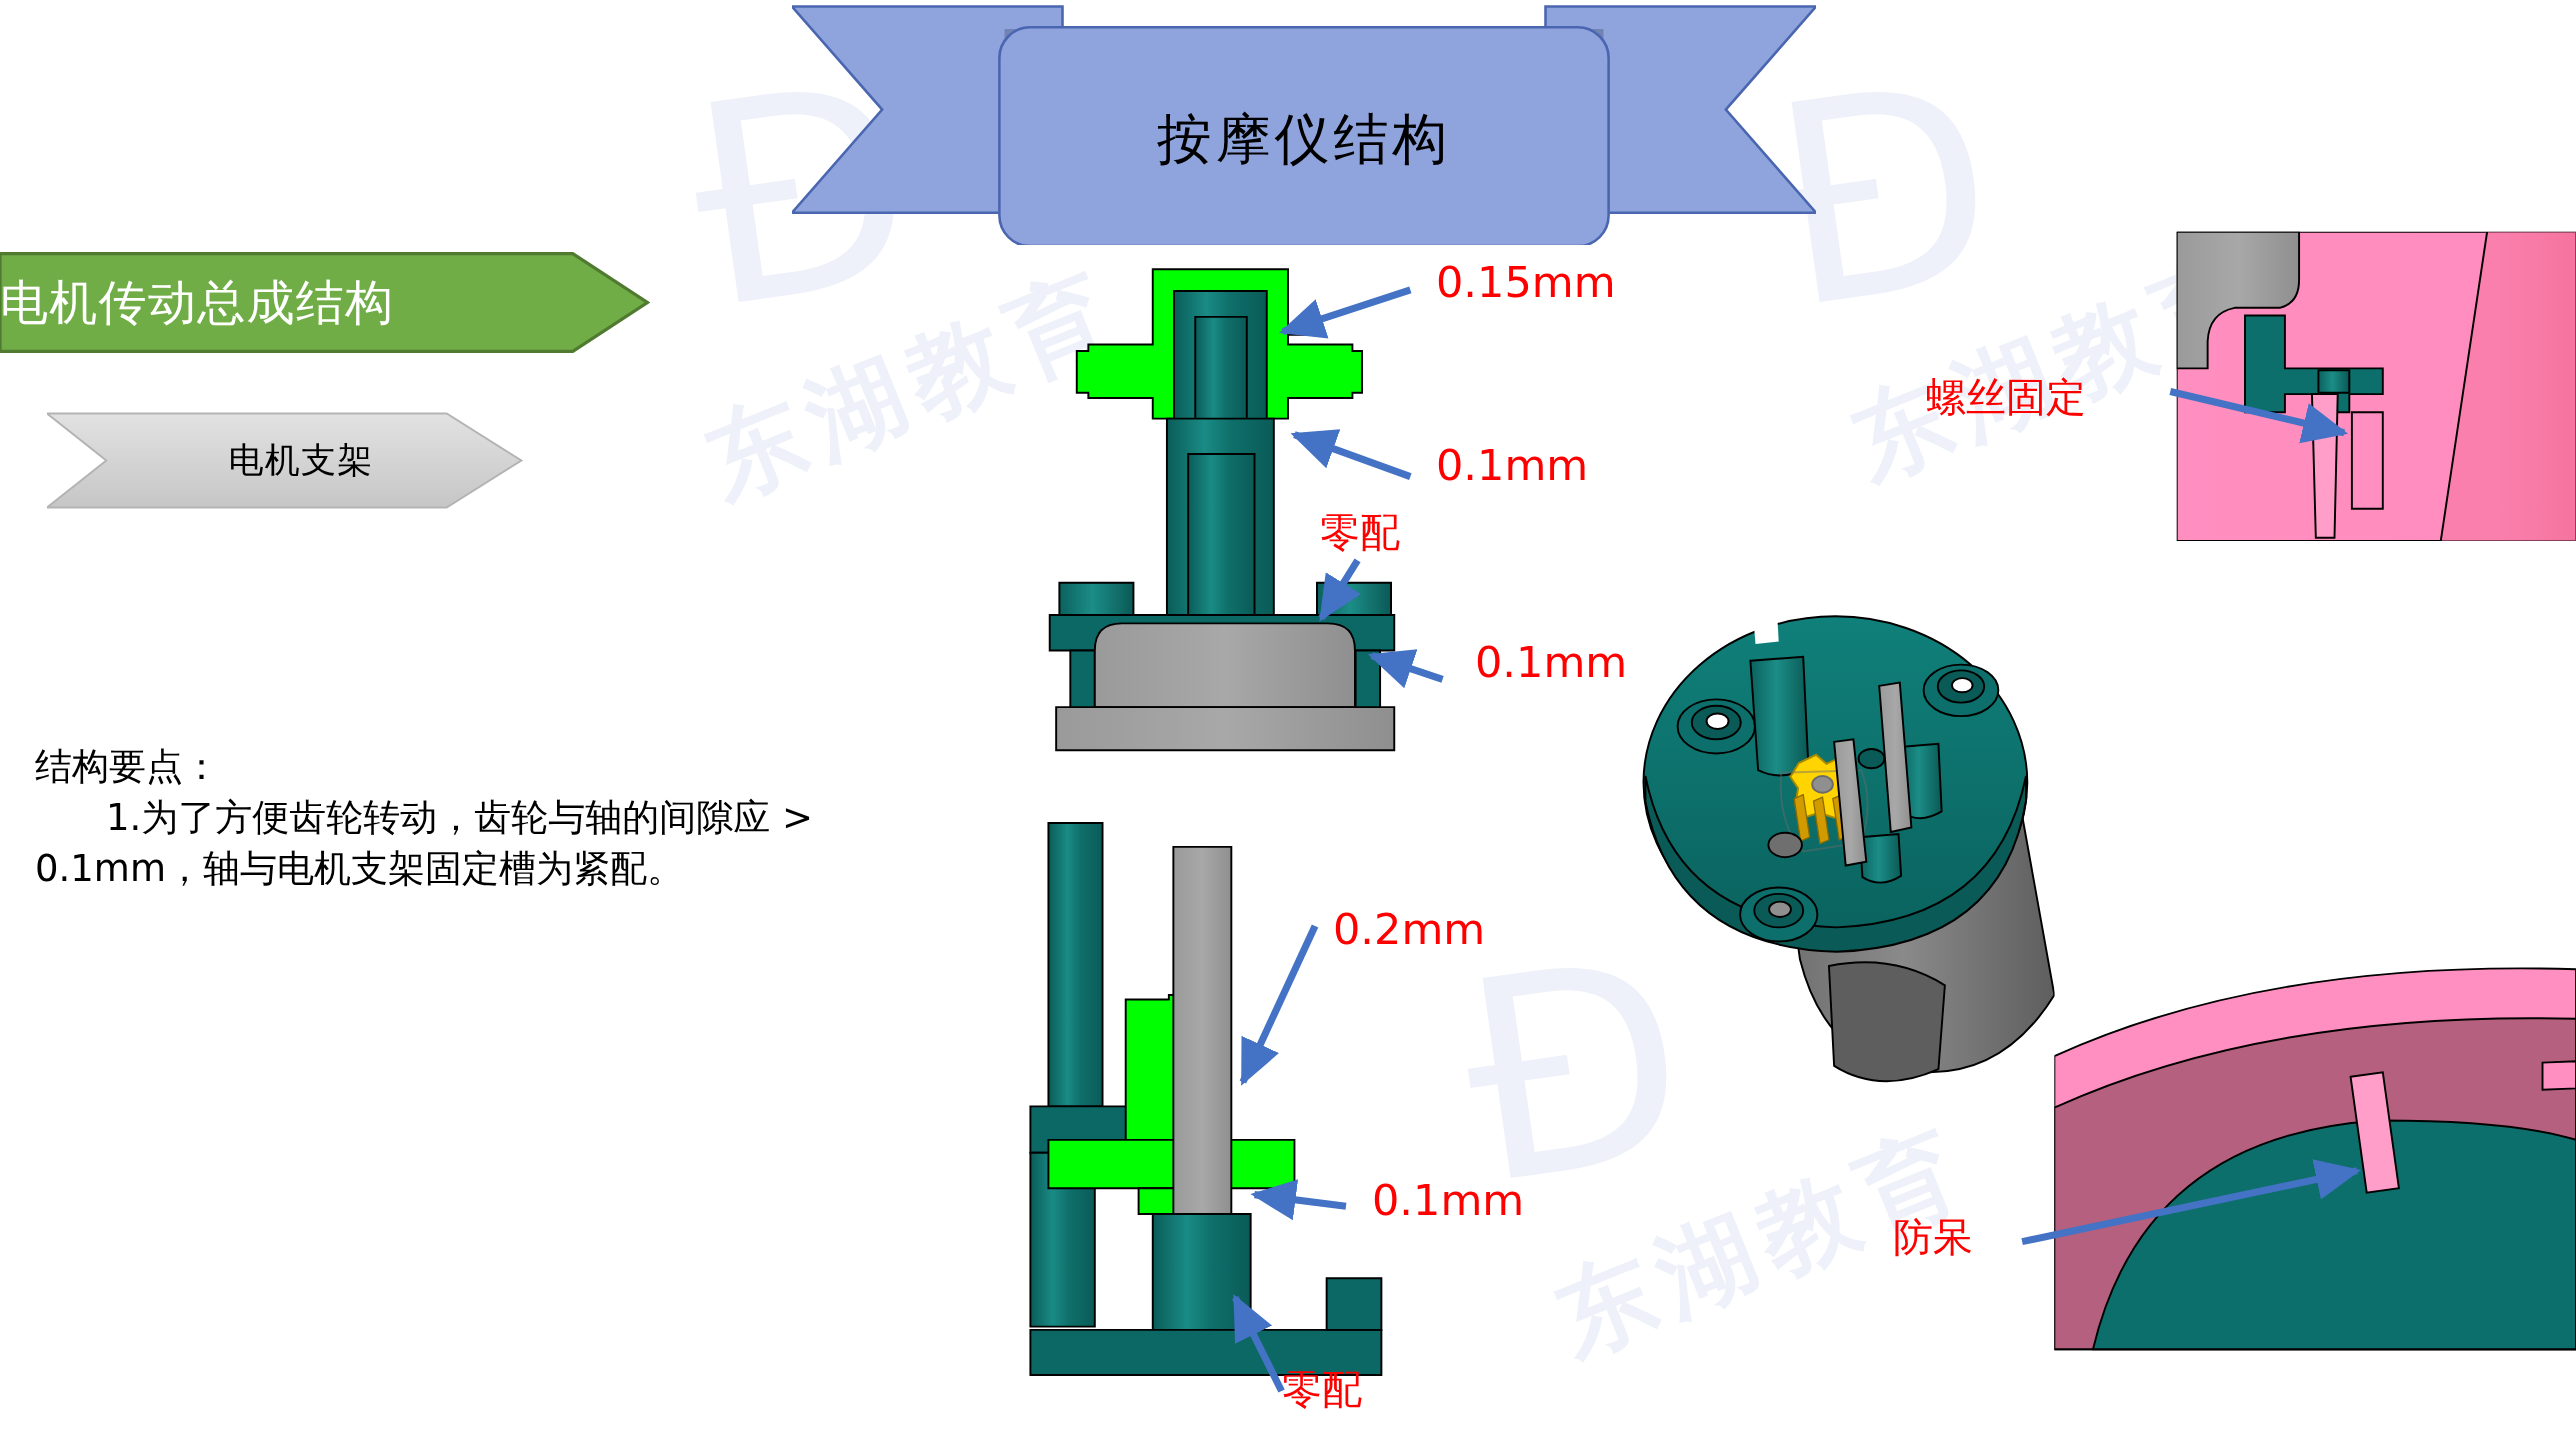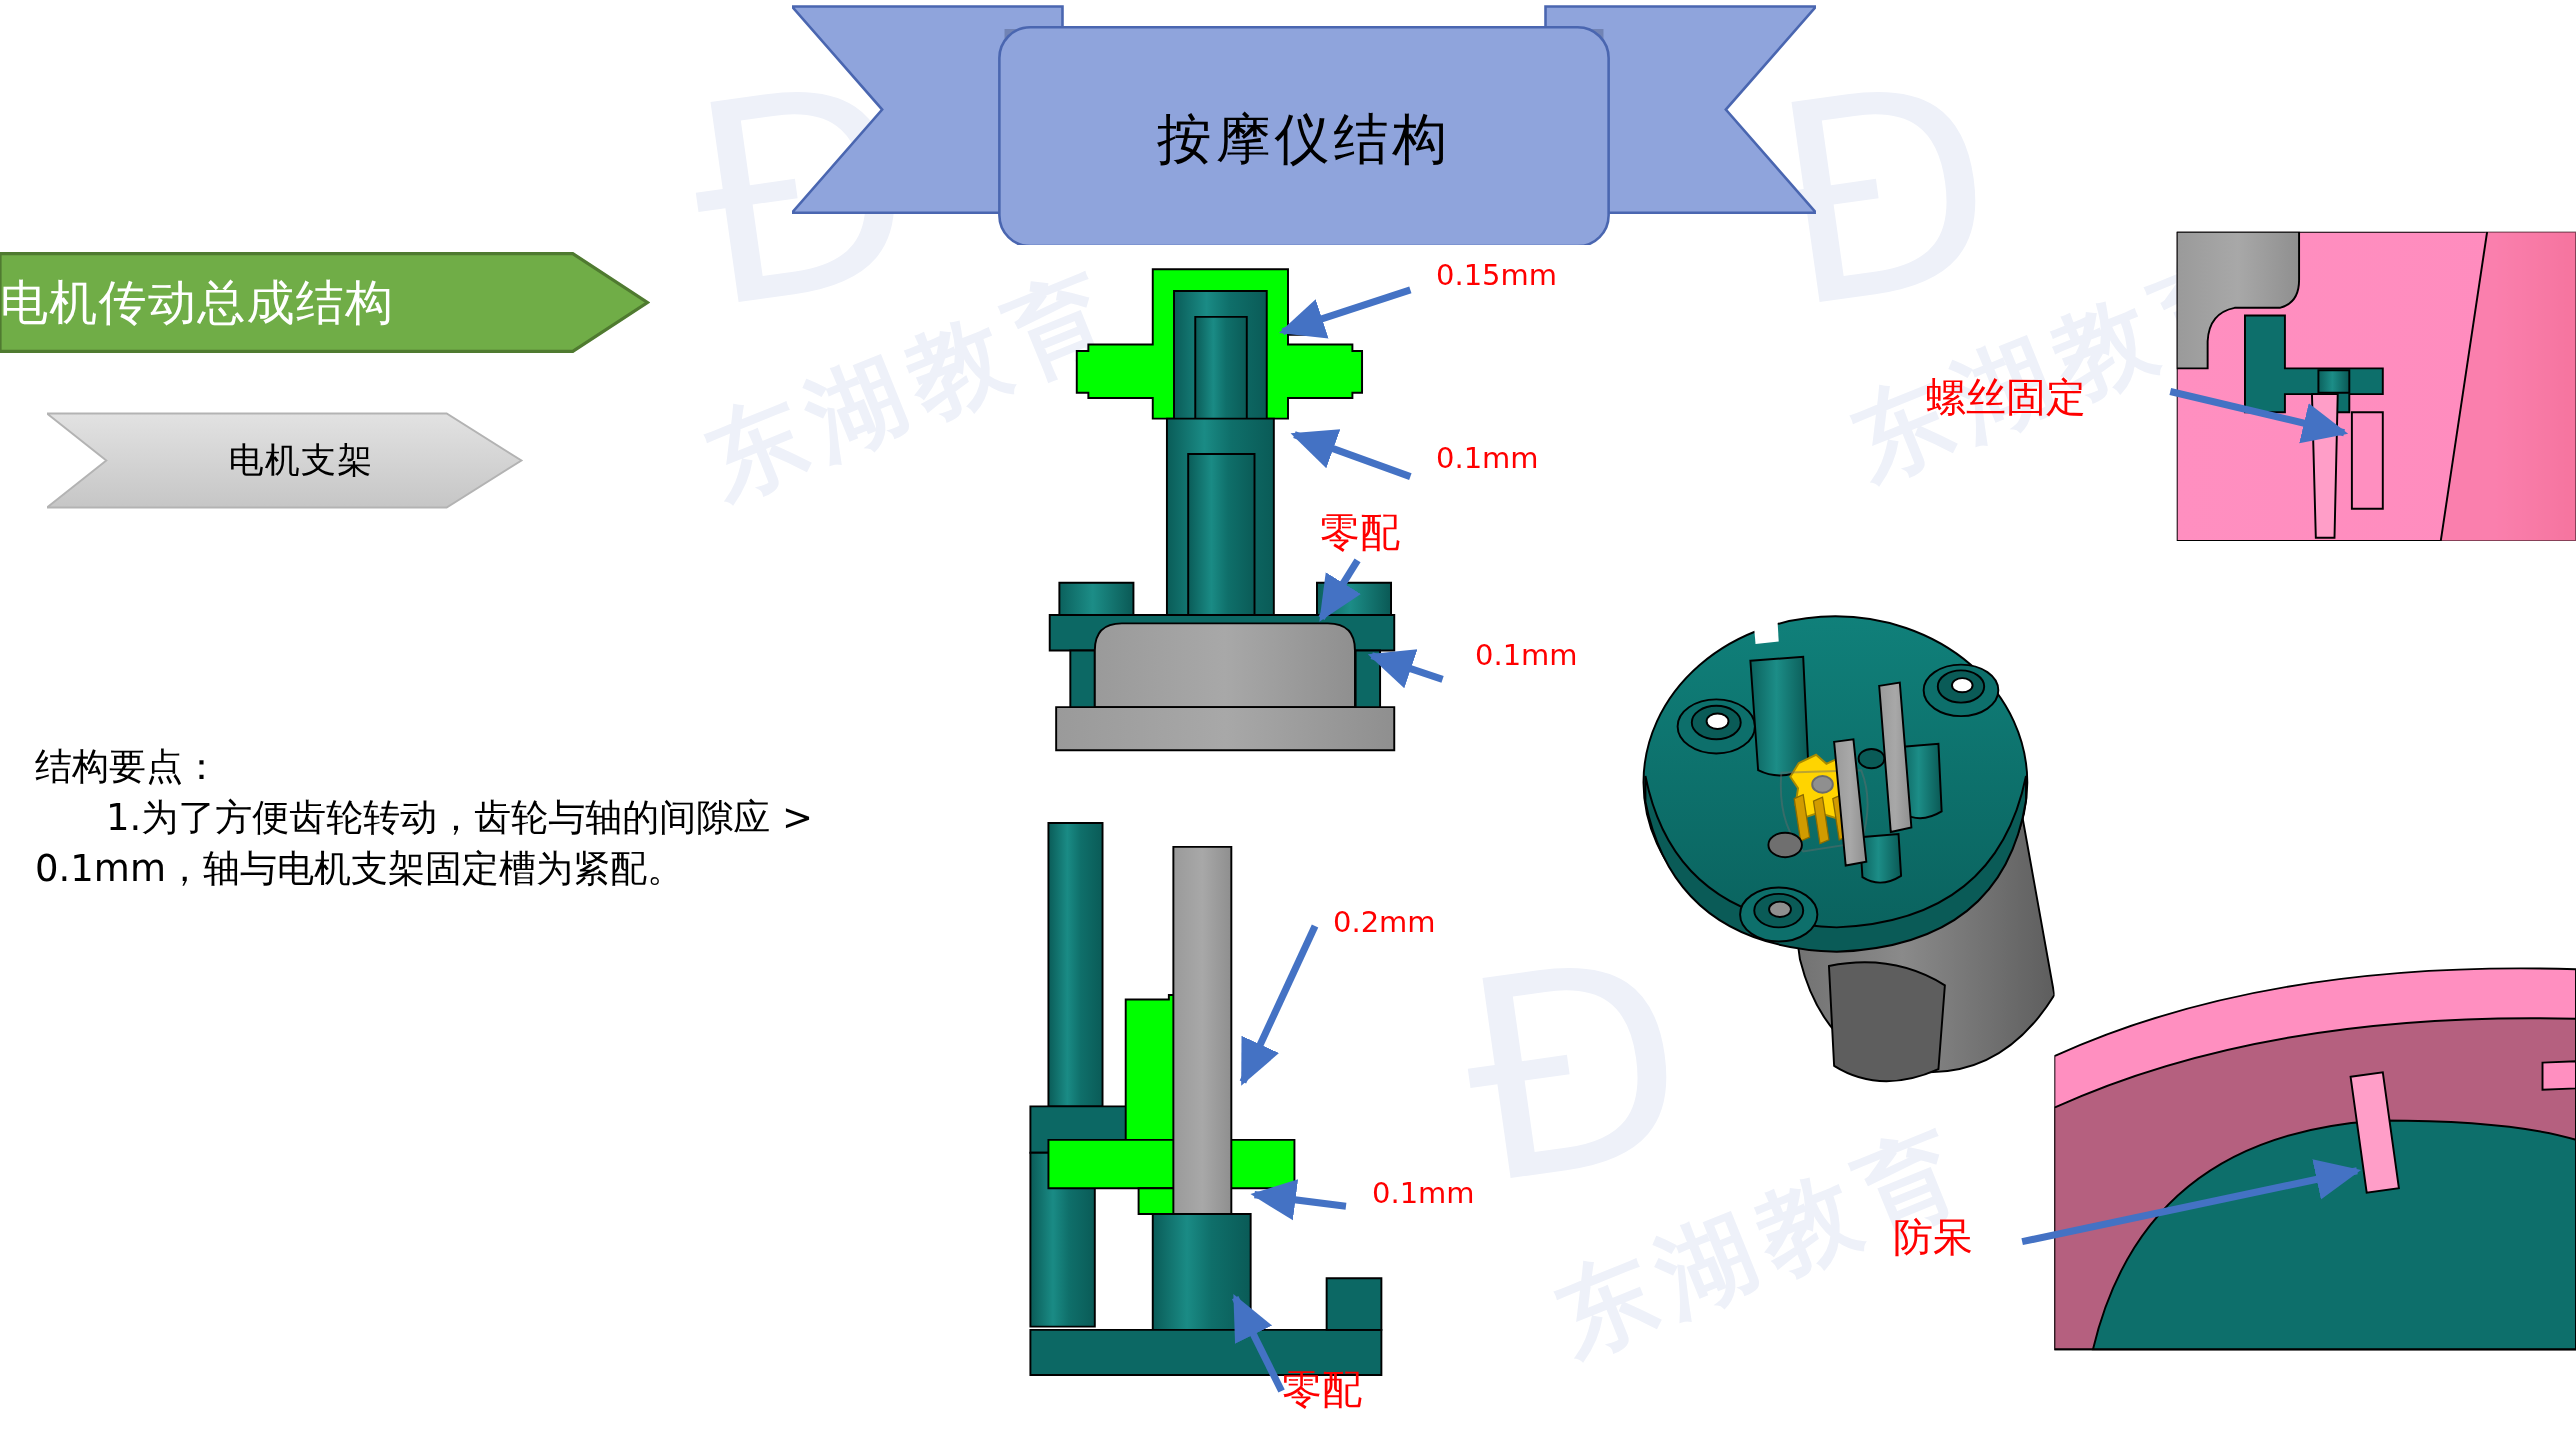--- a/index.html
+++ b/index.html
@@ -51,21 +51,21 @@
     left:35px;top:741px;width:799px;
     font-family:"DejaVu Sans","Liberation Sans",sans-serif;
     font-size:37px;line-height:1.38;color:#000;
   }
   #notes .ind{display:block;text-indent:71px;}
 
   
   .anno{
     position:absolute;color:#ff0000;white-space:nowrap;
     font-family:"DejaVu Sans","Liberation Sans",sans-serif;
-    font-size:29px;line-height:1;
+    font-size:43px;line-height:1;
   }
   .anno.cn{font-size:40px;}
 
   
   .cadlayer{position:absolute;left:0;top:0;}
 </style>
 </head>
 <body>
 
 <div class="wm wm-logo" style="left:1777px;top:58px;">Ɖ</div>

